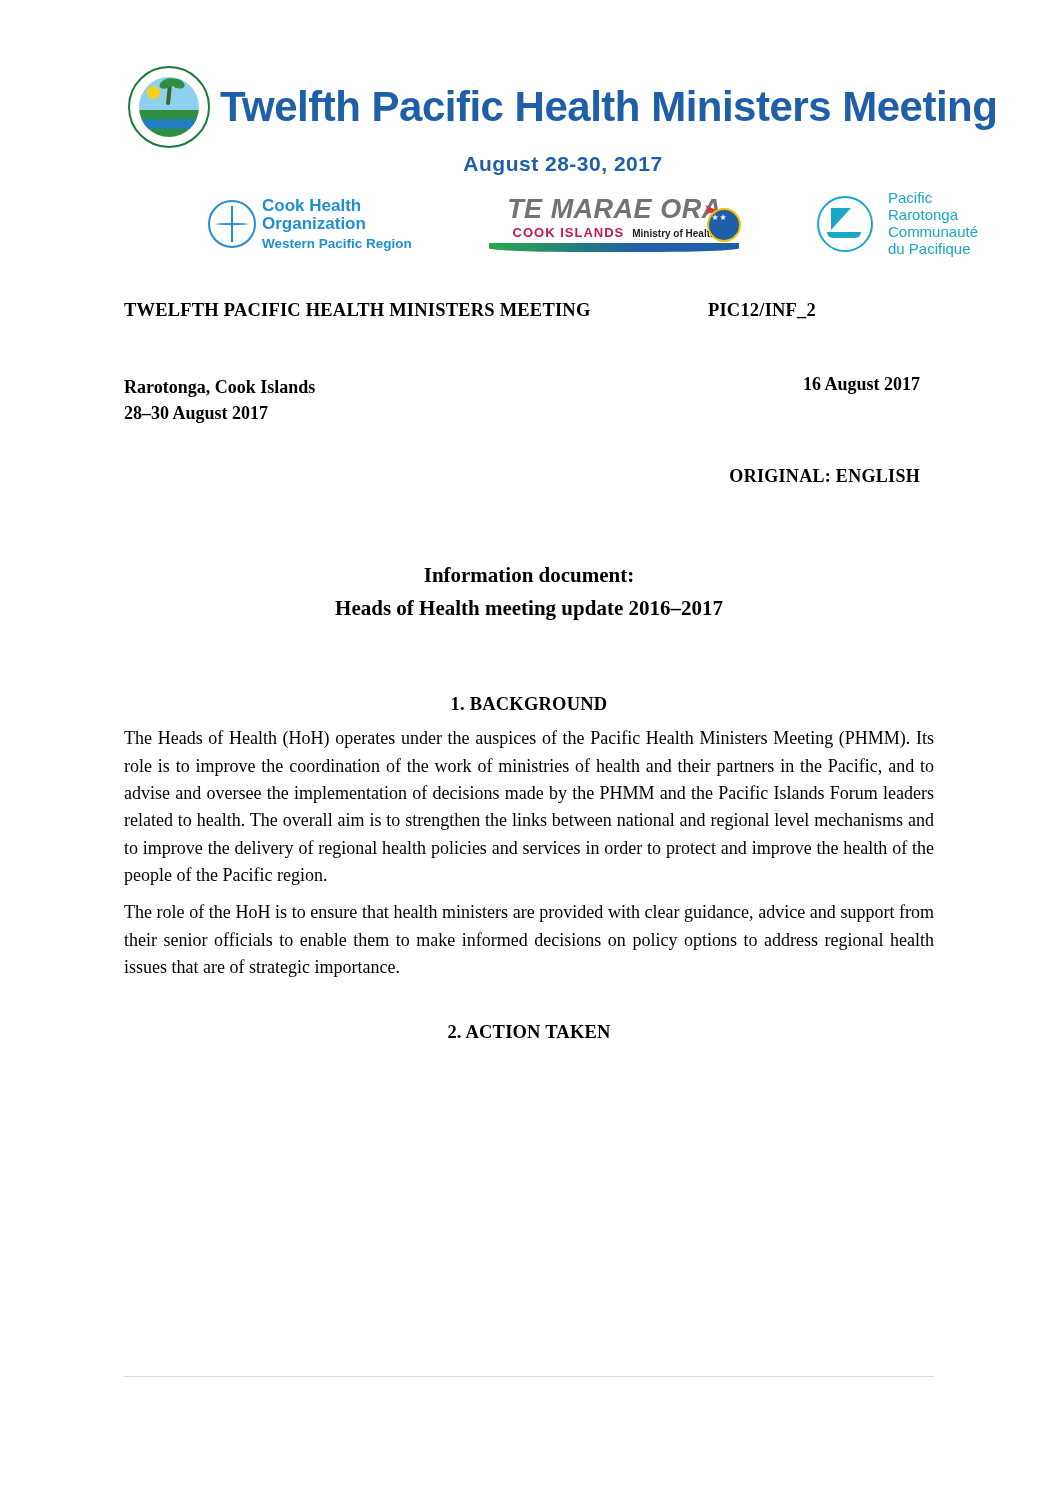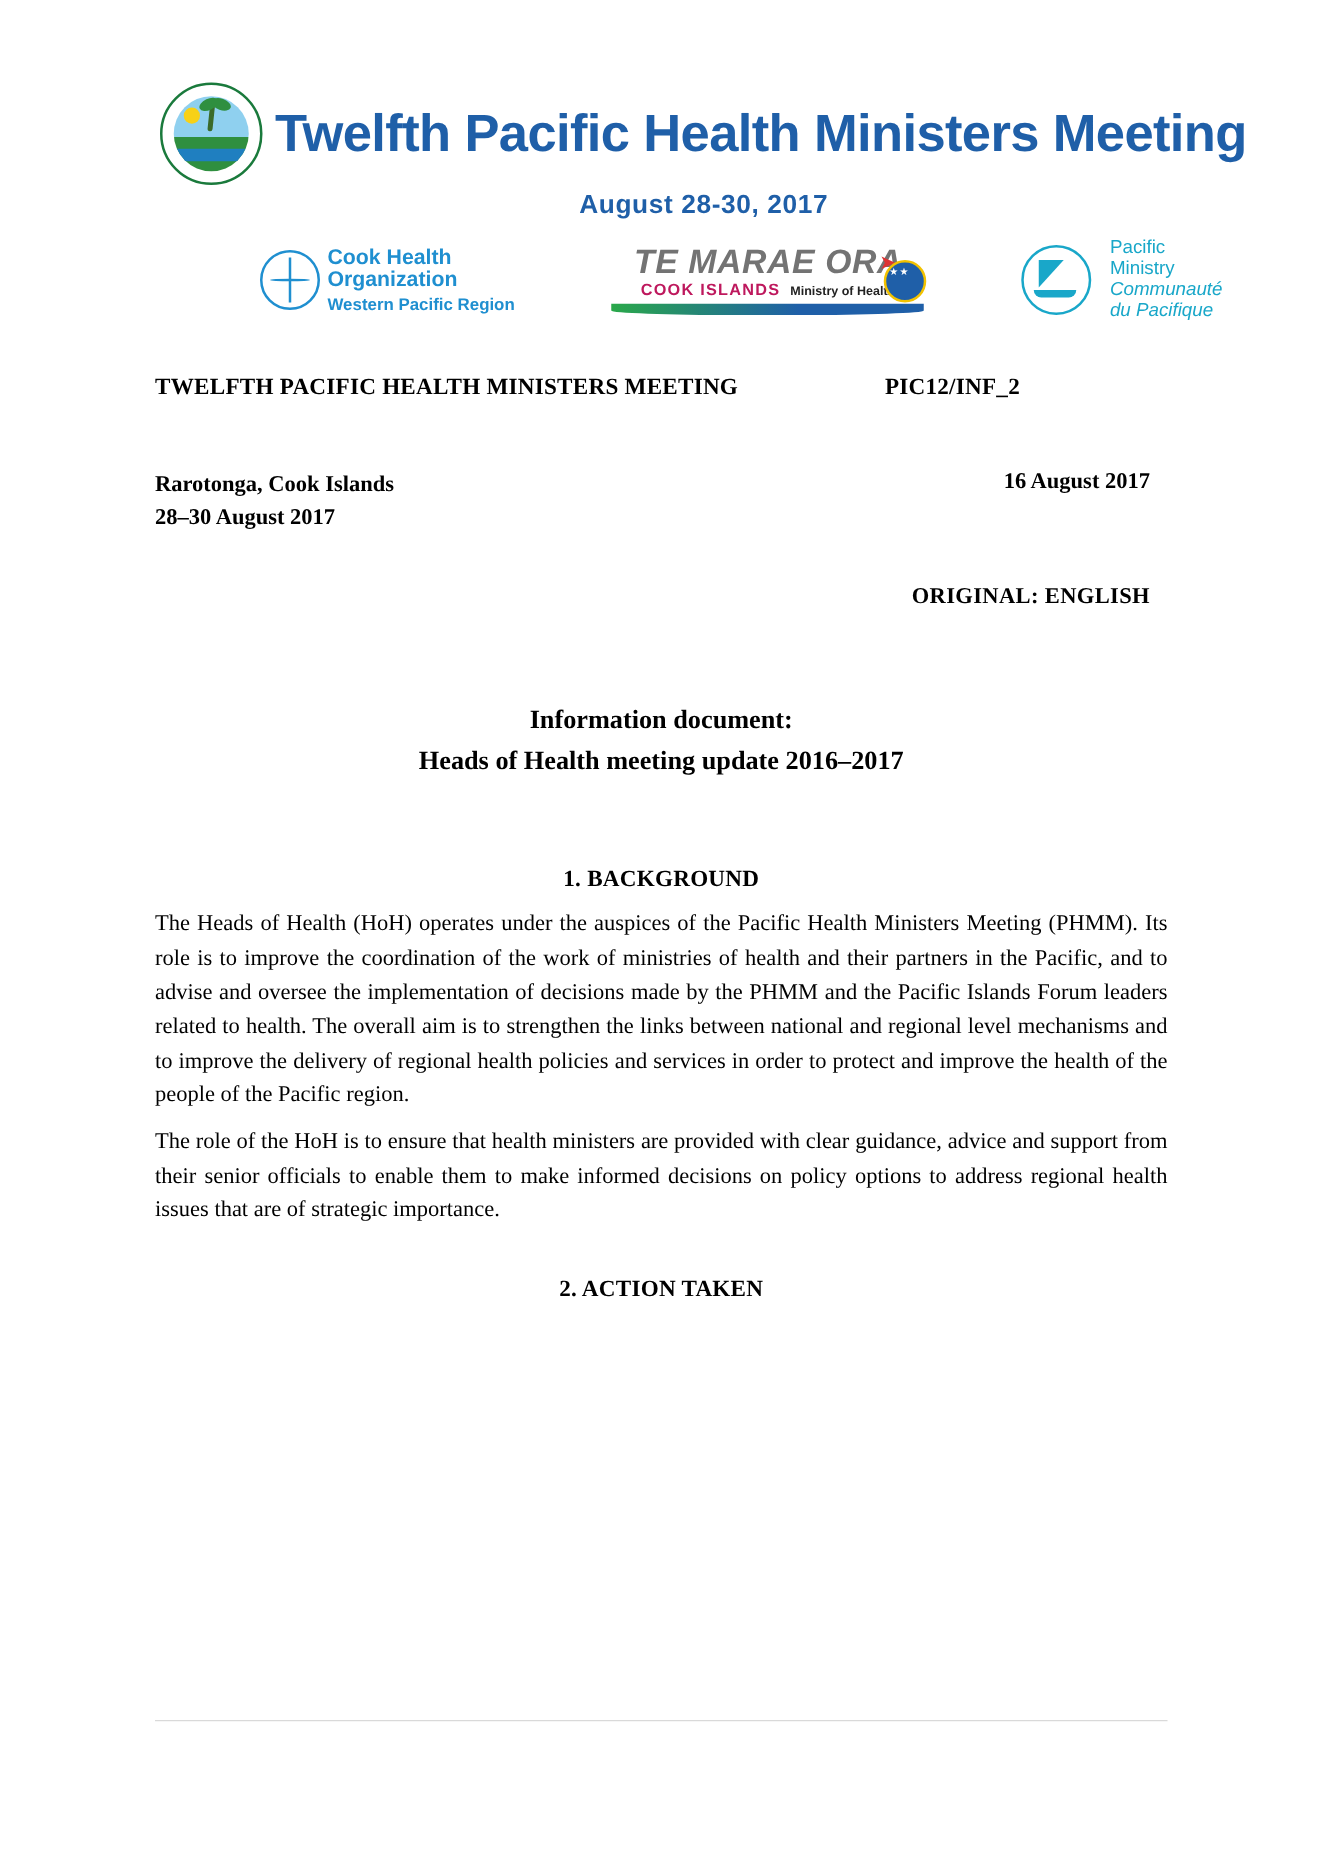--- a/index.html
+++ b/index.html
@@ -274,21 +274,20 @@
     border-radius: 0 0 10px 10px;
   }
   .spc-text {
     font-family: "Liberation Sans", sans-serif;
     color: #19a7c9;
     font-size: 15px;
     line-height: 1.12;
   }
   .spc-text .fr {
     color: #19a7c9;
-    font-style: italic;
   }
 
   
   .doc {
     position: absolute;
     left: 124px;
     top: 300px;
     width: 810px;
   }
   .row-head {
@@ -400,21 +399,21 @@
         </div>
       </div>
 
       <div class="spc">
         <div class="spc-emblem">
           <div class="sail"></div>
           <div class="hull"></div>
         </div>
         <div class="spc-text">
           <div>Pacific</div>
-          <div>Ministry</div>
+          <div>Rarotonga</div>
           <div class="fr">Communauté</div>
           <div class="fr">du Pacifique</div>
         </div>
       </div>
 
     </div>
   </div>
 
   <div class="doc">
 

